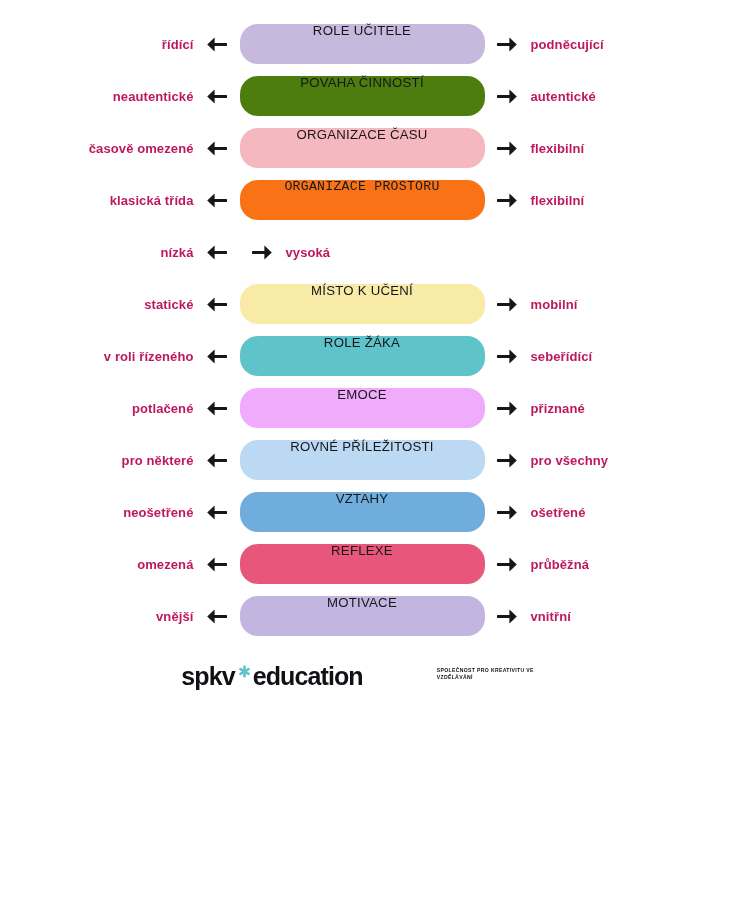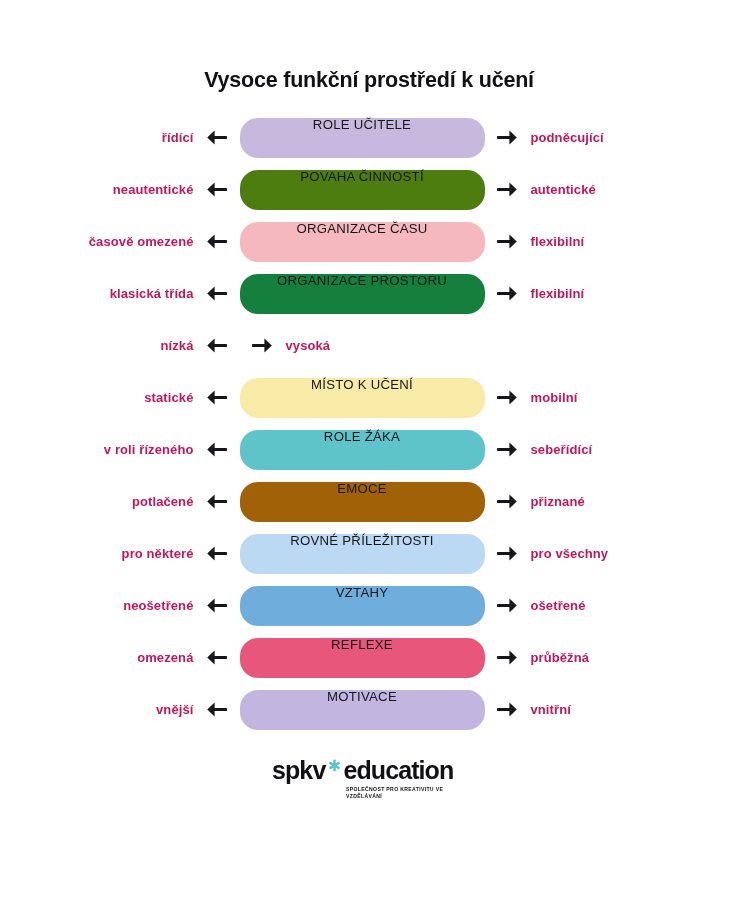--- a/index.html
+++ b/index.html
@@ -96,21 +96,21 @@
     letter-spacing: 0.25px;
     color: #17171b;
     white-space: nowrap;
     line-height: 1;
   }
 
   
   .logo {
     margin-top: 30px;
     display: flex;
-    flex-direction: column;
+    align-items: center;
   }
   .logo-wordmark {
     display: flex;
     align-items: center;
     font-size: 25px;
     font-weight: bold;
     letter-spacing: -0.9px;
     color: #111115;
     line-height: 1;
   }
@@ -132,21 +132,20 @@
     color: #111115;
     text-transform: uppercase;
     max-width: 120px;
   }
 </style>
 </head>
 <body>
 
 <div class="poster">
 
-  <h1 class="title">Vysoce funkční prostředí k učení</h1>
 
   <div class="rows">
       <div class="row">
     <span class="side-label left">řídící</span>
     <span class="arrow">
       <svg width="21" height="17" viewBox="0 0 21 17" aria-hidden="true">
         <path d="M20 8.5 H7.4" stroke="#17171b" stroke-width="3.1" stroke-linecap="round" fill="none"></path>
         <path d="M8.6 1.4 L1.2 8.5 L8.6 15.6 Z" fill="#17171b"></path>
       </svg>
     </span>
@@ -200,21 +199,21 @@
     <span class="side-label right">flexibilní</span>
   </div>
       <div class="row">
     <span class="side-label left">klasická třída</span>
     <span class="arrow">
       <svg width="21" height="17" viewBox="0 0 21 17" aria-hidden="true">
         <path d="M20 8.5 H7.4" stroke="#17171b" stroke-width="3.1" stroke-linecap="round" fill="none"></path>
         <path d="M8.6 1.4 L1.2 8.5 L8.6 15.6 Z" fill="#17171b"></path>
       </svg>
     </span>
-    <span class="pill" style="background: #15803d;">
+    <span class="pill" style="background: #f97316; font-family: Liberation Mono, monospace;">
       <span class="pill-label">ORGANIZACE PROSTORU</span>
     </span>
     <span class="arrow">
       <svg width="21" height="17" viewBox="0 0 21 17" aria-hidden="true">
         <path d="M1 8.5 H13.6" stroke="#17171b" stroke-width="3.1" stroke-linecap="round" fill="none"></path>
         <path d="M12.4 1.4 L19.8 8.5 L12.4 15.6 Z" fill="#17171b"></path>
       </svg>
     </span>
     <span class="side-label right">flexibilní</span>
   </div>
@@ -273,21 +272,21 @@
     <span class="side-label right">sebeřídící</span>
   </div>
       <div class="row">
     <span class="side-label left">potlačené</span>
     <span class="arrow">
       <svg width="21" height="17" viewBox="0 0 21 17" aria-hidden="true">
         <path d="M20 8.5 H7.4" stroke="#17171b" stroke-width="3.1" stroke-linecap="round" fill="none"></path>
         <path d="M8.6 1.4 L1.2 8.5 L8.6 15.6 Z" fill="#17171b"></path>
       </svg>
     </span>
-    <span class="pill" style="background: #a16207;">
+    <span class="pill" style="background: #f0abfc;">
       <span class="pill-label">EMOCE</span>
     </span>
     <span class="arrow">
       <svg width="21" height="17" viewBox="0 0 21 17" aria-hidden="true">
         <path d="M1 8.5 H13.6" stroke="#17171b" stroke-width="3.1" stroke-linecap="round" fill="none"></path>
         <path d="M12.4 1.4 L19.8 8.5 L12.4 15.6 Z" fill="#17171b"></path>
       </svg>
     </span>
     <span class="side-label right">přiznané</span>
   </div>

